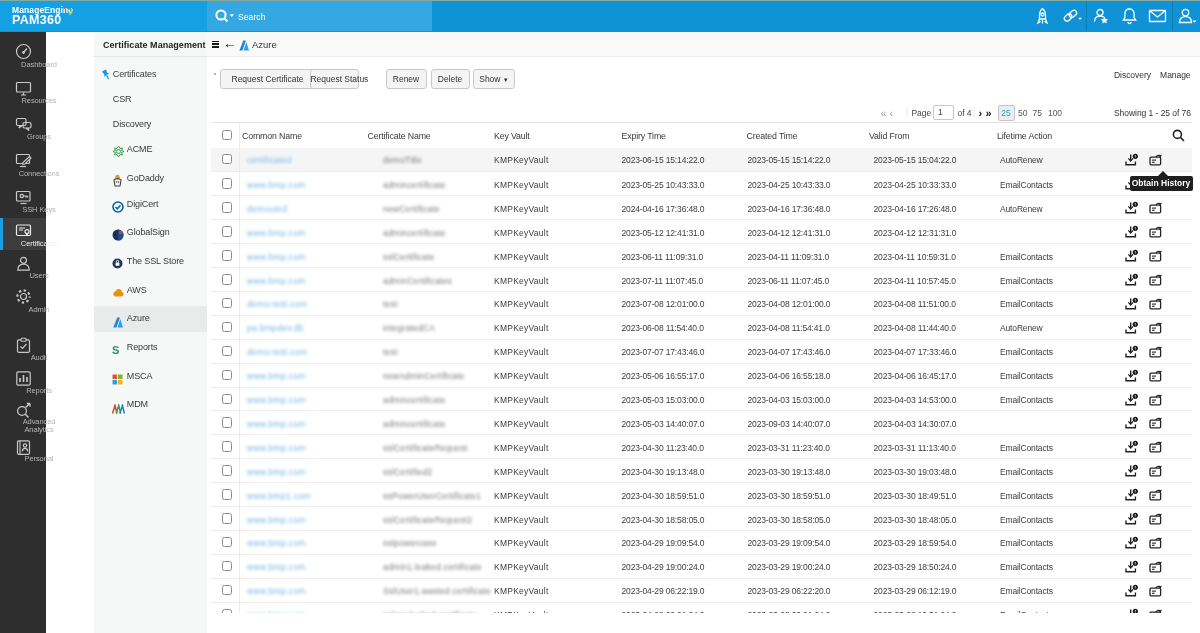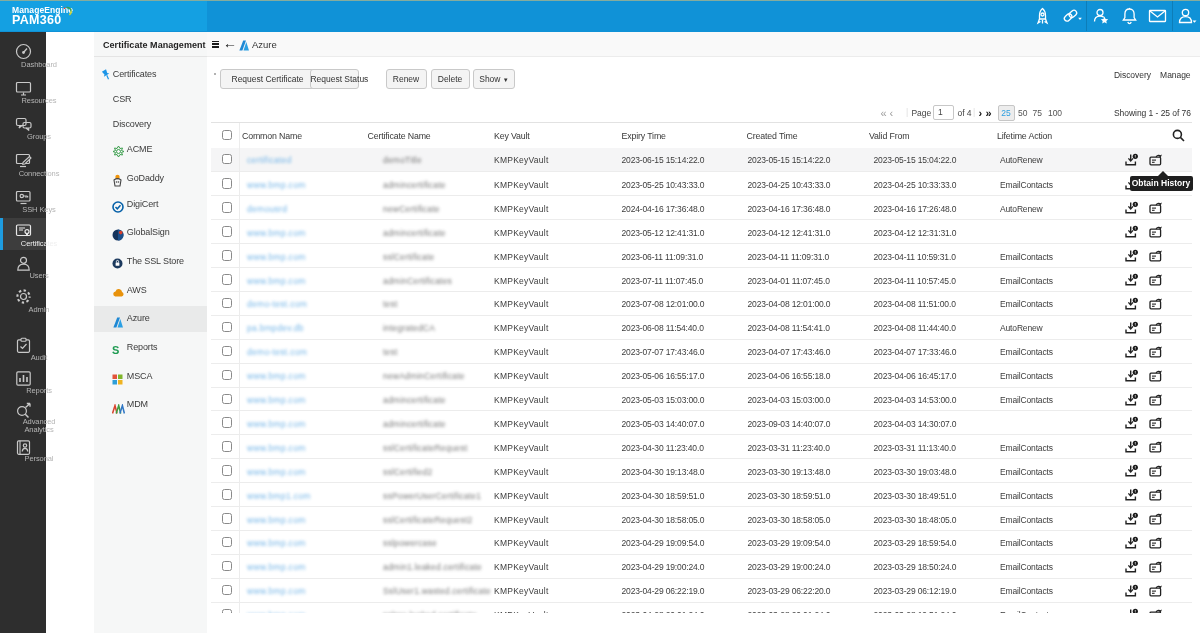--- a/index.html
+++ b/index.html
@@ -388,21 +388,21 @@
 <path d="M3 6.1 h4" stroke="#222" stroke-width="1.1"></path>
 <path d="M3 8.3 h2.6" stroke="#222" stroke-width="1.1"></path>
 </svg>
 </div>
 <div class="trow" style="top:119.5px;border-top:1px solid #ececec;">
 <span class="cb" style="left:11px;top:6px"></span>
 <span class="cell link" style="left:36.5px">www.bmp.com</span>
 <span class="cell dim" style="left:172.5px">adminCertificates</span>
 <span class="cell kv" style="left:283.5px">KMPKeyVault</span>
 <span class="cell" style="left:411px">2023-07-11 11:07:45.0</span>
-<span class="cell" style="left:537px">2023-04-01 11:07:45.0</span>
+<span class="cell" style="left:537px">2023-06-11 11:07:45.0</span>
 <span class="cell" style="left:663px">2023-04-11 10:57:45.0</span>
 <span class="cell" style="left:789.5px">EmailContacts</span>
 <svg class="ric" style="left:913px;top:5px" width="15" height="14" viewBox="0 0 15 14">
 <path d="M2 8.5 v3.2 h9.4 v-3.2" fill="none" stroke="#222" stroke-width="1.4"></path>
 <path d="M6.7 1.5 v5.6" stroke="#222" stroke-width="1.4" fill="none"></path>
 <path d="M4.4 5.4 6.7 7.9 9 5.4" fill="none" stroke="#222" stroke-width="1.4"></path>
 <circle cx="11.3" cy="3.3" r="2.6" fill="#1b1b1b"></circle>
           <path d="M11.3 2 v1.8" stroke="#fff" stroke-width="0.7"></path>
           <circle cx="11.3" cy="4.6" r="0.35" fill="#fff"></circle>
 </svg>
@@ -772,20 +772,28 @@
   <div id="topline"></div>
   <div id="logoarea">
     <div id="melogo">ManageEngine</div>
       <div id="meswirl"><svg width="11" height="11" viewBox="0 0 11 11">
           <path d="M4.5 1.6 a4 4 0 0 1 4.6 3.2" fill="none" stroke="#3ba04f" stroke-width="1.6"></path>
           <path d="M9.1 4.9 a4 4 0 0 1 -1.8 4" fill="none" stroke="#c9d23a" stroke-width="1.6"></path>
           <path d="M2 2.8 a4.5 4.5 0 0 1 1.4 -0.9" fill="none" stroke="#d8453a" stroke-width="1.4"></path>
         </svg></div>
     <div id="pamlogo">PAM360</div>
   </div>
+  <div id="searchstrip">
+    <svg id="searchq" width="26" height="18" viewBox="0 0 26 18">
+      <circle cx="7" cy="7" r="4.6" fill="none" stroke="#fff" stroke-width="2"></circle>
+      <path d="M10.3 10.3 13.5 13.5" stroke="#fff" stroke-width="2"></path>
+      <path d="M15.5 6.3 20 6.3 17.8 9 Z" fill="#fff"></path>
+    </svg>
+    <div id="searchtxt">Search</div>
+  </div>
 
 <svg class="tic" style="left:1034px" width="17" height="18" viewBox="0 0 17 18">
 <path d="M8.5 1.5 c2.2 1.8 3 4.5 3 7 l0 3.5 h-6 l0 -3.5 c0 -2.5 0.8 -5.2 3 -7 Z" fill="none" stroke="#fff" stroke-width="1.3"></path>
 <circle cx="8.5" cy="7.5" r="1.5" fill="none" stroke="#fff" stroke-width="1.3"></circle>
 <path d="M5.5 12 4 16 6.5 14.5 M11.5 12 13 16 10.5 14.5 M8.5 13 v3.5" fill="none" stroke="#fff" stroke-width="1.3"></path>
 </svg>
 <svg class="tic" style="left:1062px" width="20" height="18" viewBox="0 0 20 18">
 <rect x="2" y="7.8" width="8.2" height="5.4" rx="2.7" transform="rotate(-42 6.1 10.5)" fill="none" stroke="#fff" stroke-width="1.3"></rect>
 <rect x="6.8" y="4.2" width="8.2" height="5.4" rx="2.7" transform="rotate(-42 10.9 6.9)" fill="none" stroke="#fff" stroke-width="1.3"></rect>
 <path d="M16.2 10.8 19.8 10.8 18 13 Z" fill="#fff"></path>

